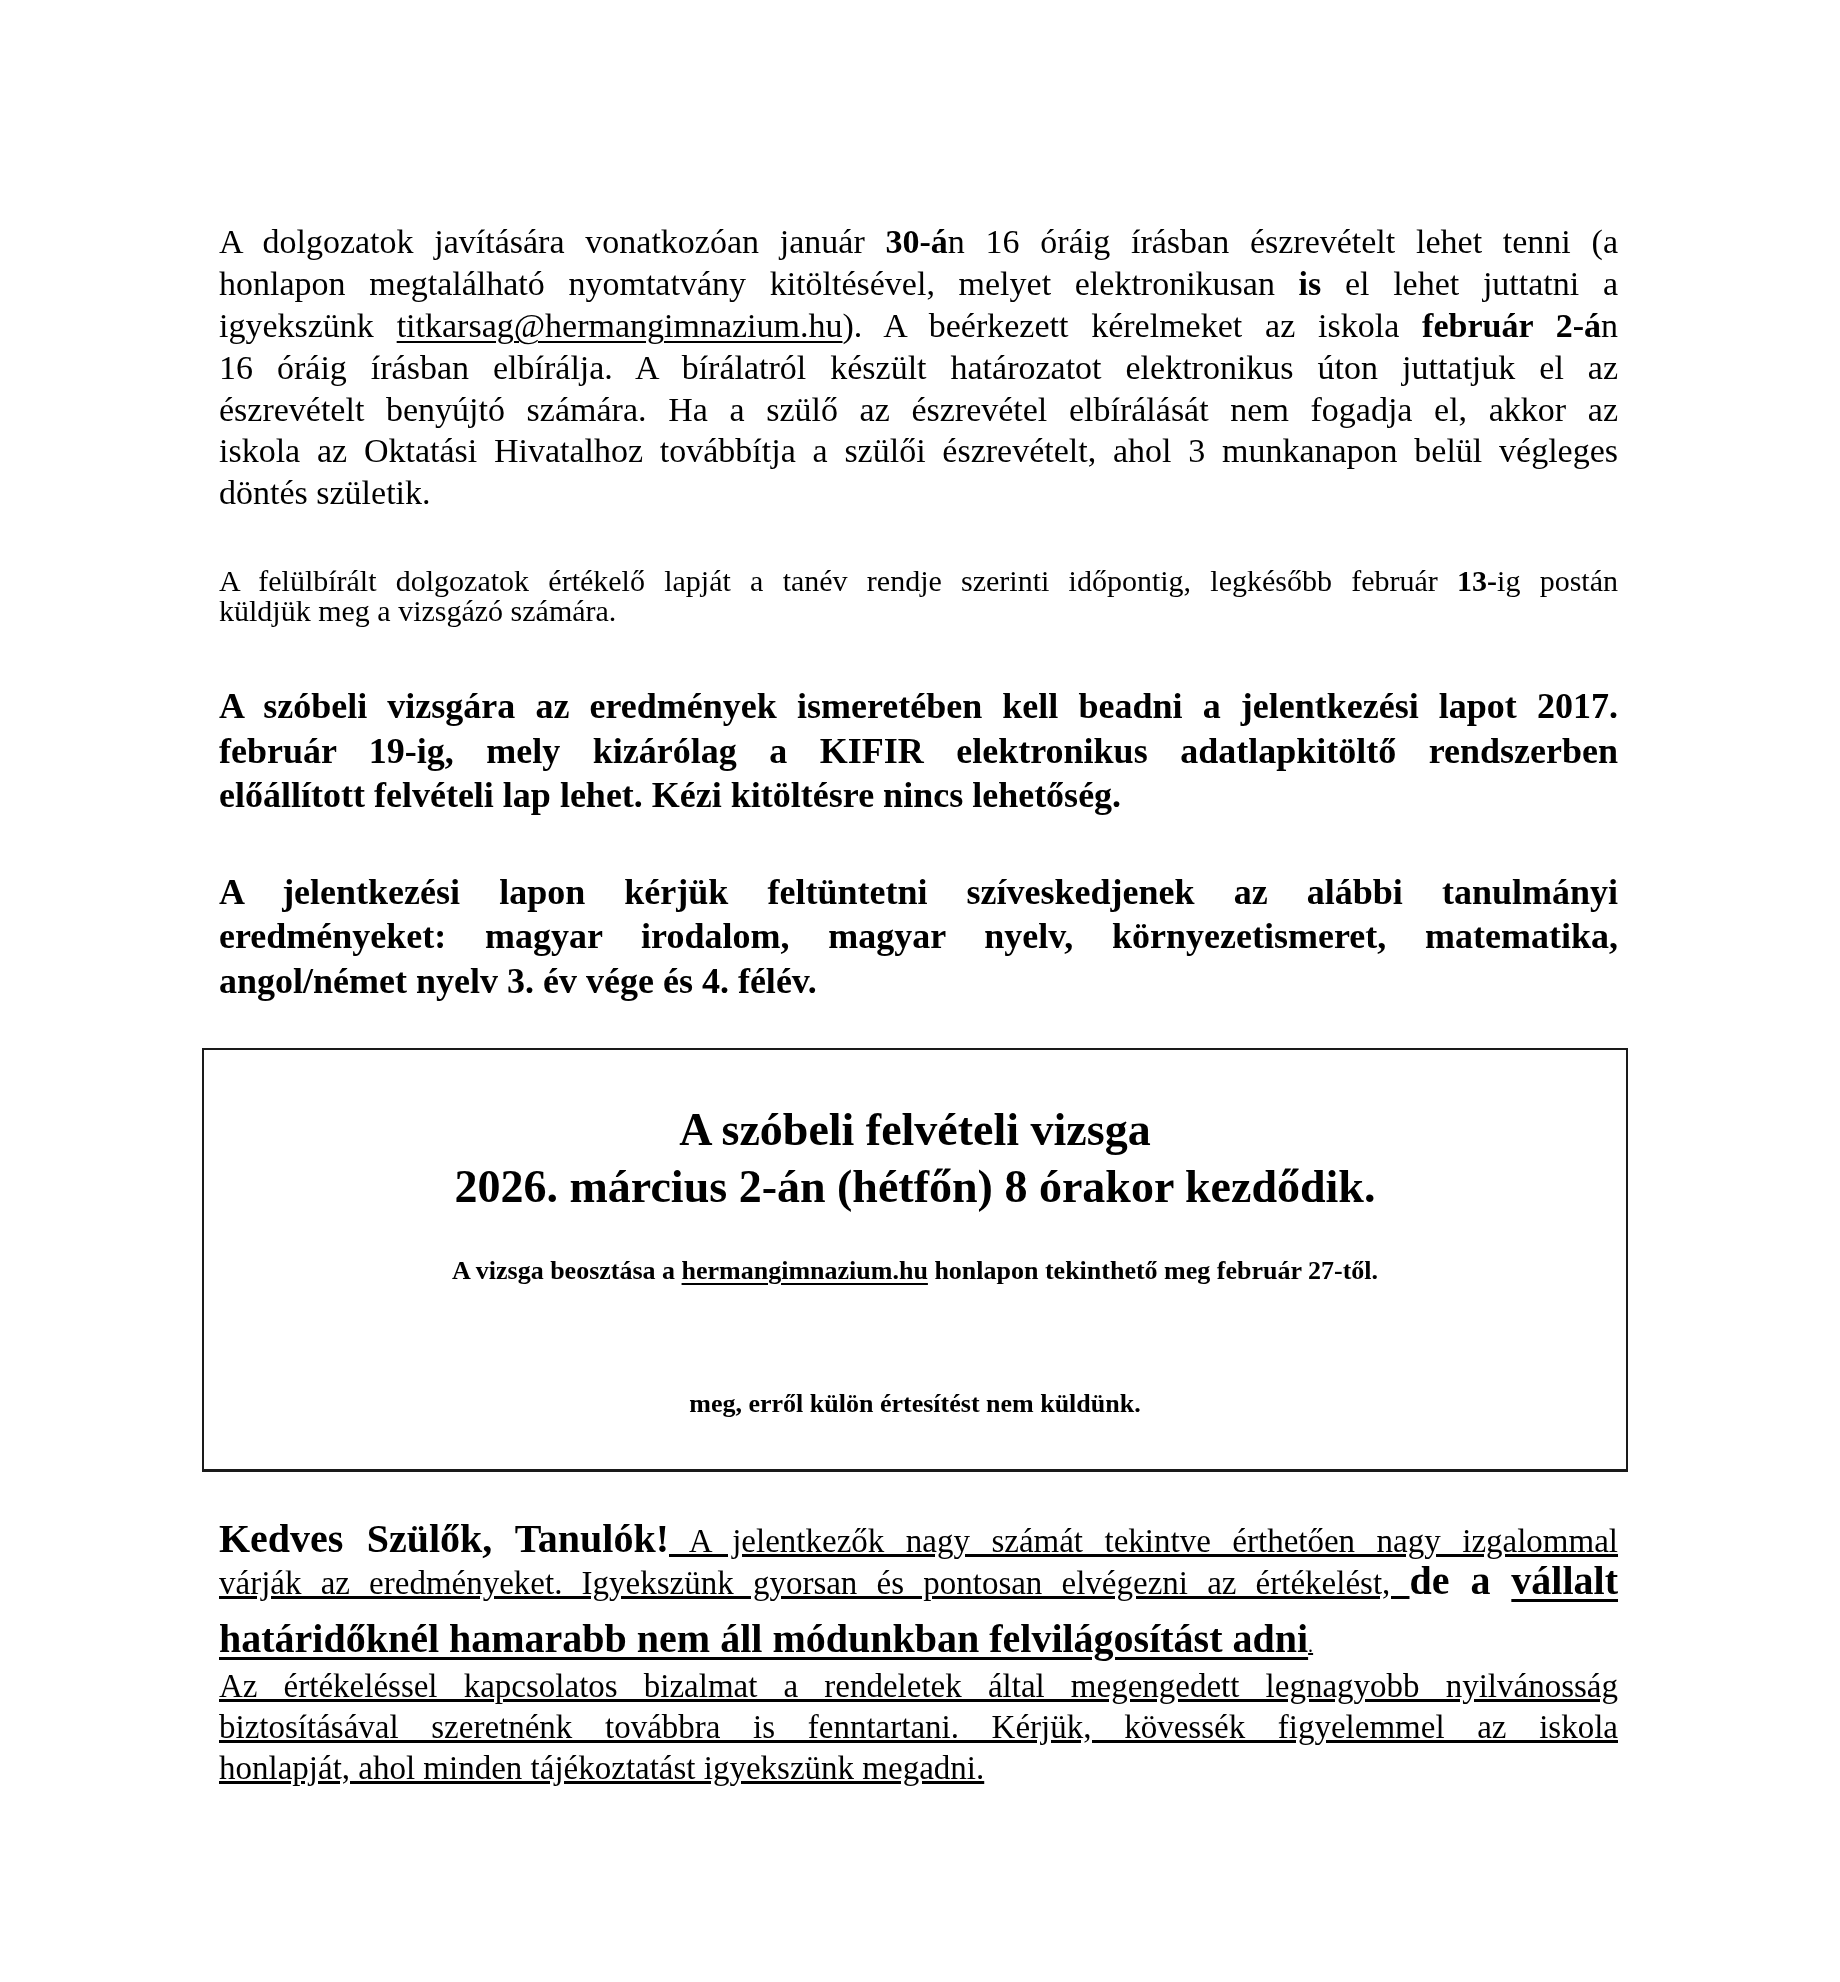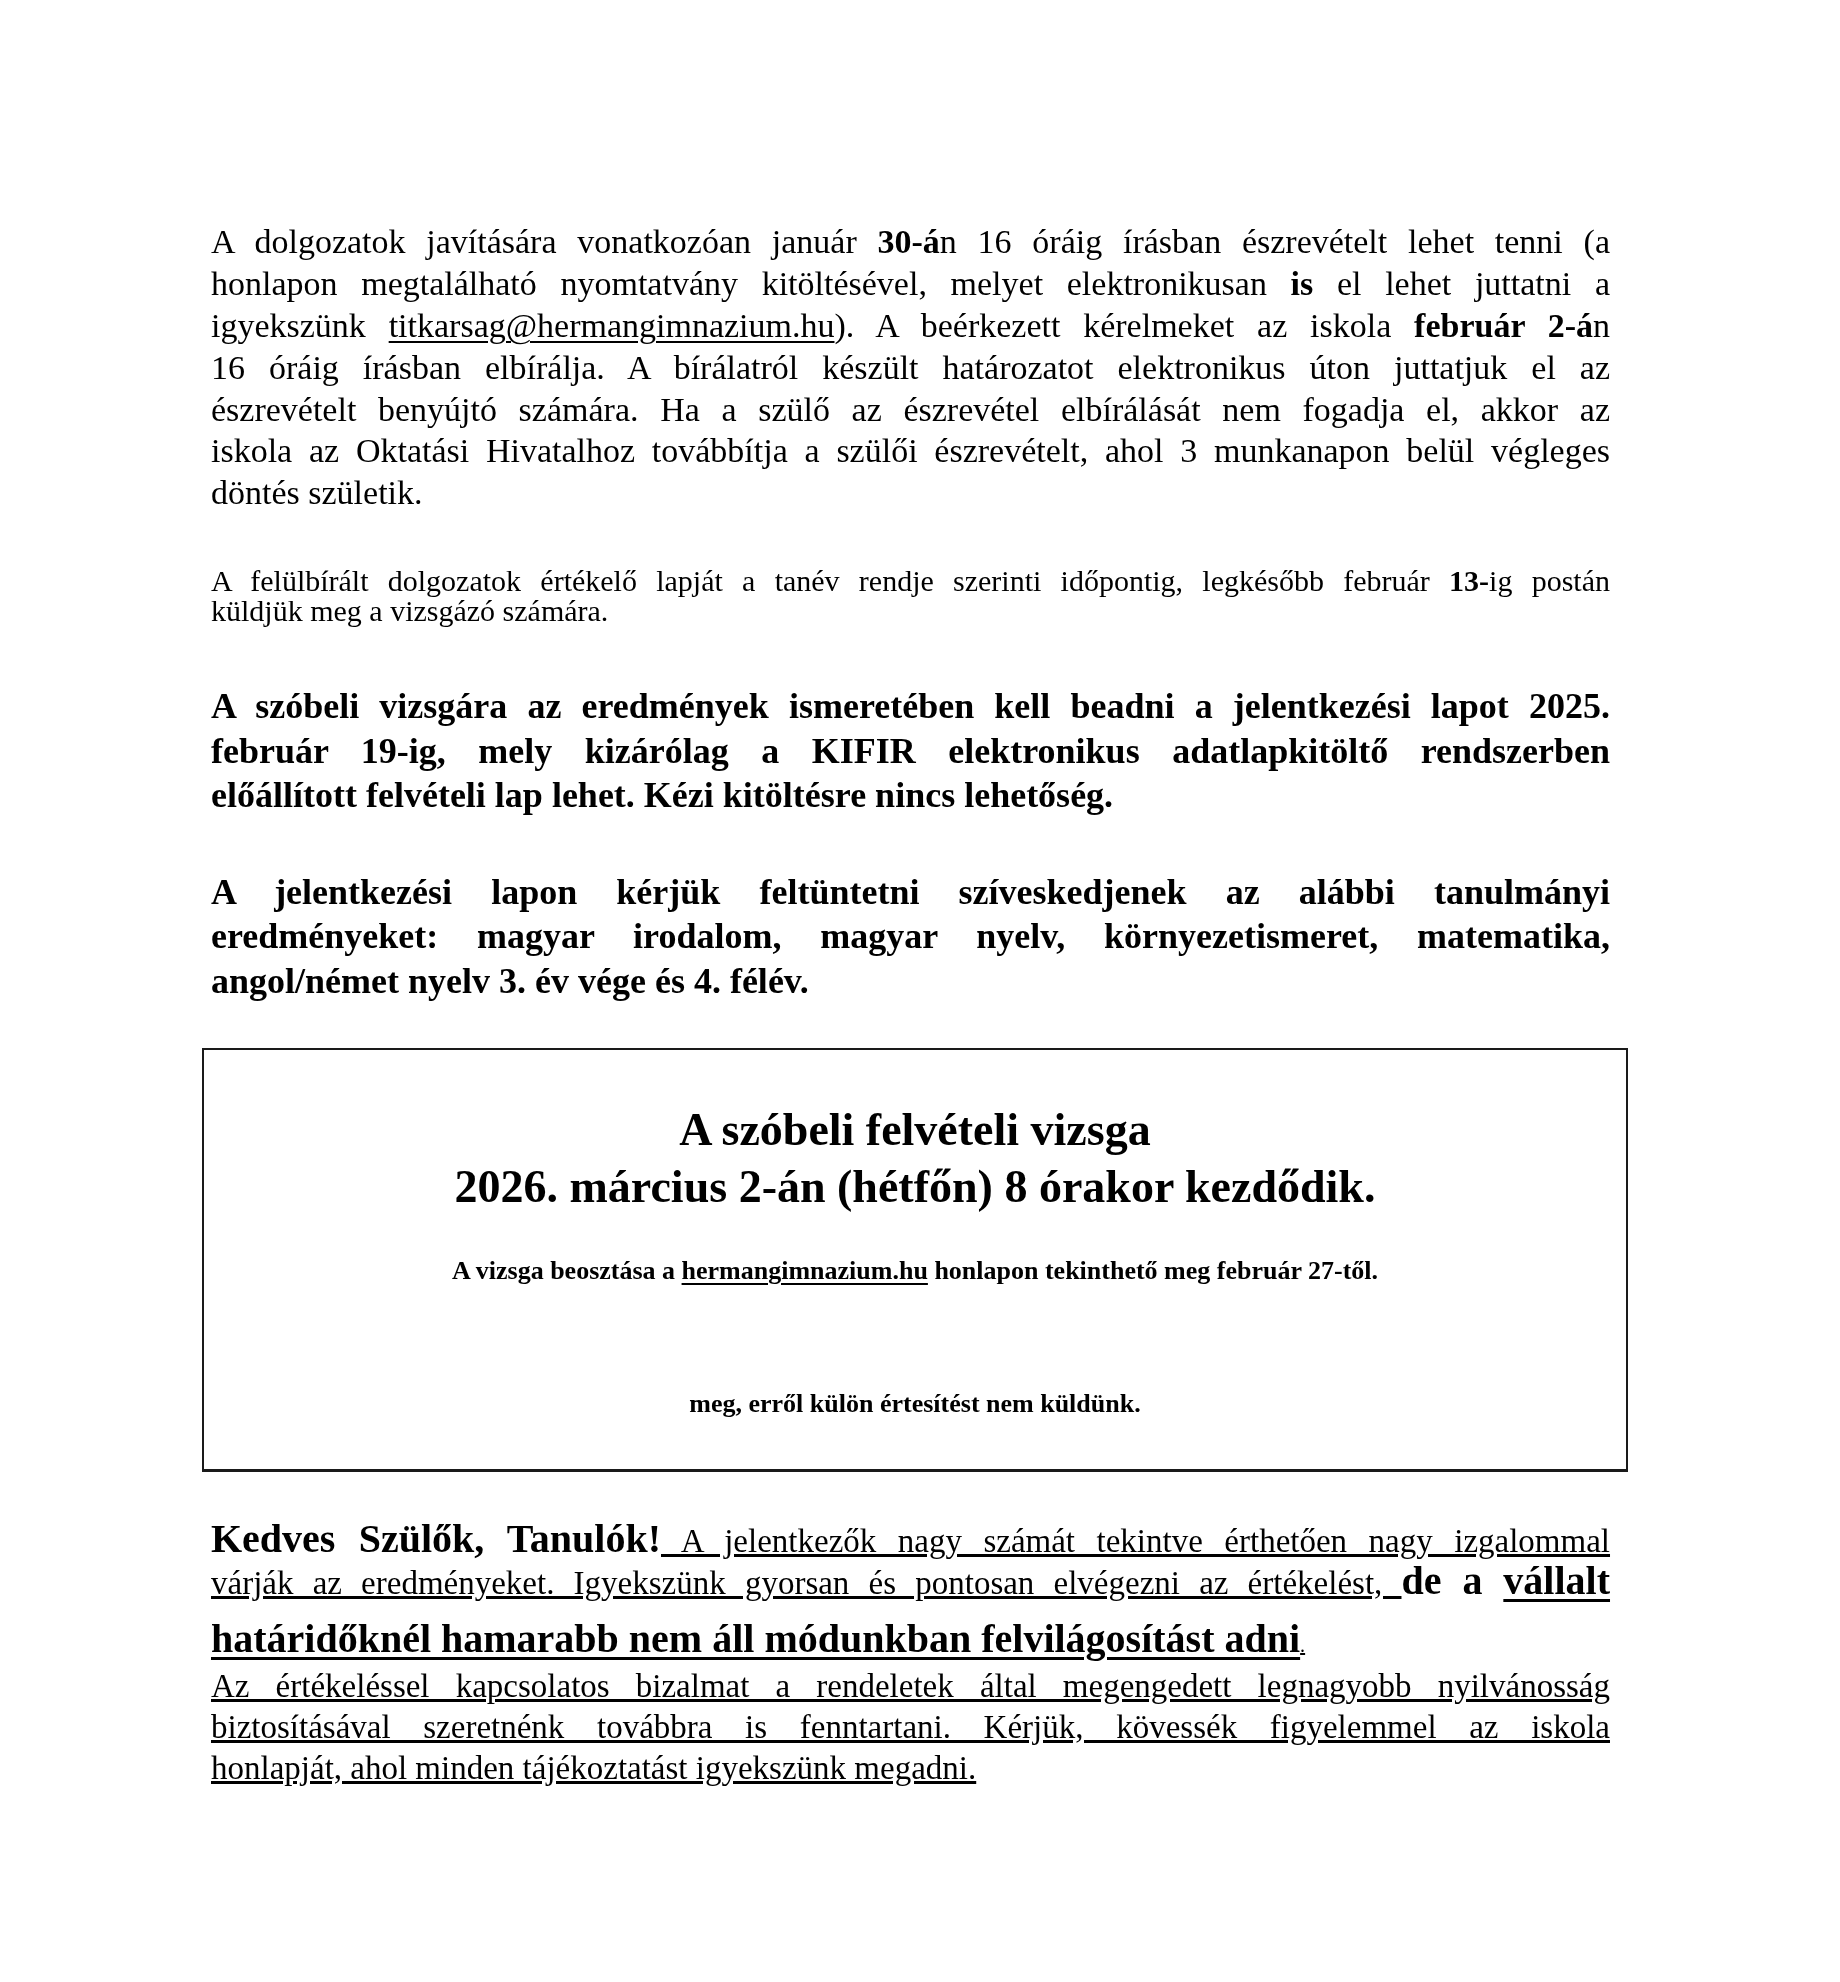--- a/index.html
+++ b/index.html
@@ -1,18 +1,18 @@
 <!DOCTYPE html>
 <html style="font-size:12.4px"><head>
 <meta charset="utf-8">
 <style>
   html, body { margin: 0; padding: 0; background: #ffffff; }
   body { width: 1840px; height: 1983px; position: relative; overflow: hidden;
          font-family: "Liberation Serif", "DejaVu Serif", serif; color: #000; }
-  .ln { position: absolute; left: 211px; width: 1399px; line-height: 1; white-space: nowrap; }
+  .ln { position: absolute; left: 219px; width: 1399px; line-height: 1; white-space: nowrap; }
   .just { text-align: justify; text-align-last: justify; white-space: normal; }
   .reg { font-size: 34px; font-weight: normal; }
   .small { font-size: 30px; }
   .bold47 { font-size: 36px; font-weight: bold; }
   b, .b { font-weight: bold; }
   a.link { color: #000000; text-decoration: underline; text-decoration-thickness: 2.3px; text-underline-offset: 3.9px; }
   .box { position: absolute; left: 202px; top: 1048px; width: 1422px; height: 419px;
          border: 2.3px solid #1a1a1a; border-bottom-width: 3.1px; }
   .cl { position: absolute; left: 0; width: 100%; text-align: center; line-height: 1; white-space: nowrap; font-weight: bold; }
   .title { font-size: 46px; }
@@ -41,21 +41,21 @@
 </div>
 
 <div>
   <div class="ln small just" style="top:566px">
     <span>A felülbírált dolgozatok értékelő lapját a tanév rendje szerinti időpontig, legkésőbb február </span><b>13-</b><span>ig postán</span>
   </div>
   <div class="ln small" style="top:596px">küldjük meg a vizsgázó számára.</div>
 </div>
 
 <div>
-  <div class="ln bold47 just" style="top:688px">A szóbeli vizsgára az eredmények ismeretében kell beadni a jelentkezési lapot 2025.</div>
+  <div class="ln bold47 just" style="top:688px">A szóbeli vizsgára az eredmények ismeretében kell beadni a jelentkezési lapot 2017.</div>
   <div class="ln bold47 just" style="top:733px">február 19-ig, mely kizárólag a KIFIR elektronikus adatlapkitöltő rendszerben</div>
   <div class="ln bold47" style="top:777px">előállított felvételi lap lehet. Kézi kitöltésre nincs lehetőség.</div>
 </div>
 
 <div>
   <div class="ln bold47 just" style="top:874px">A jelentkezési lapon kérjük feltüntetni szíveskedjenek az alábbi tanulmányi</div>
   <div class="ln bold47 just" style="top:918px">eredményeket: magyar irodalom, magyar nyelv, környezetismeret, matematika,</div>
   <div class="ln bold47" style="top:963px">angol/német nyelv 3. év vége és 4. félév.</div>
 </div>
 

